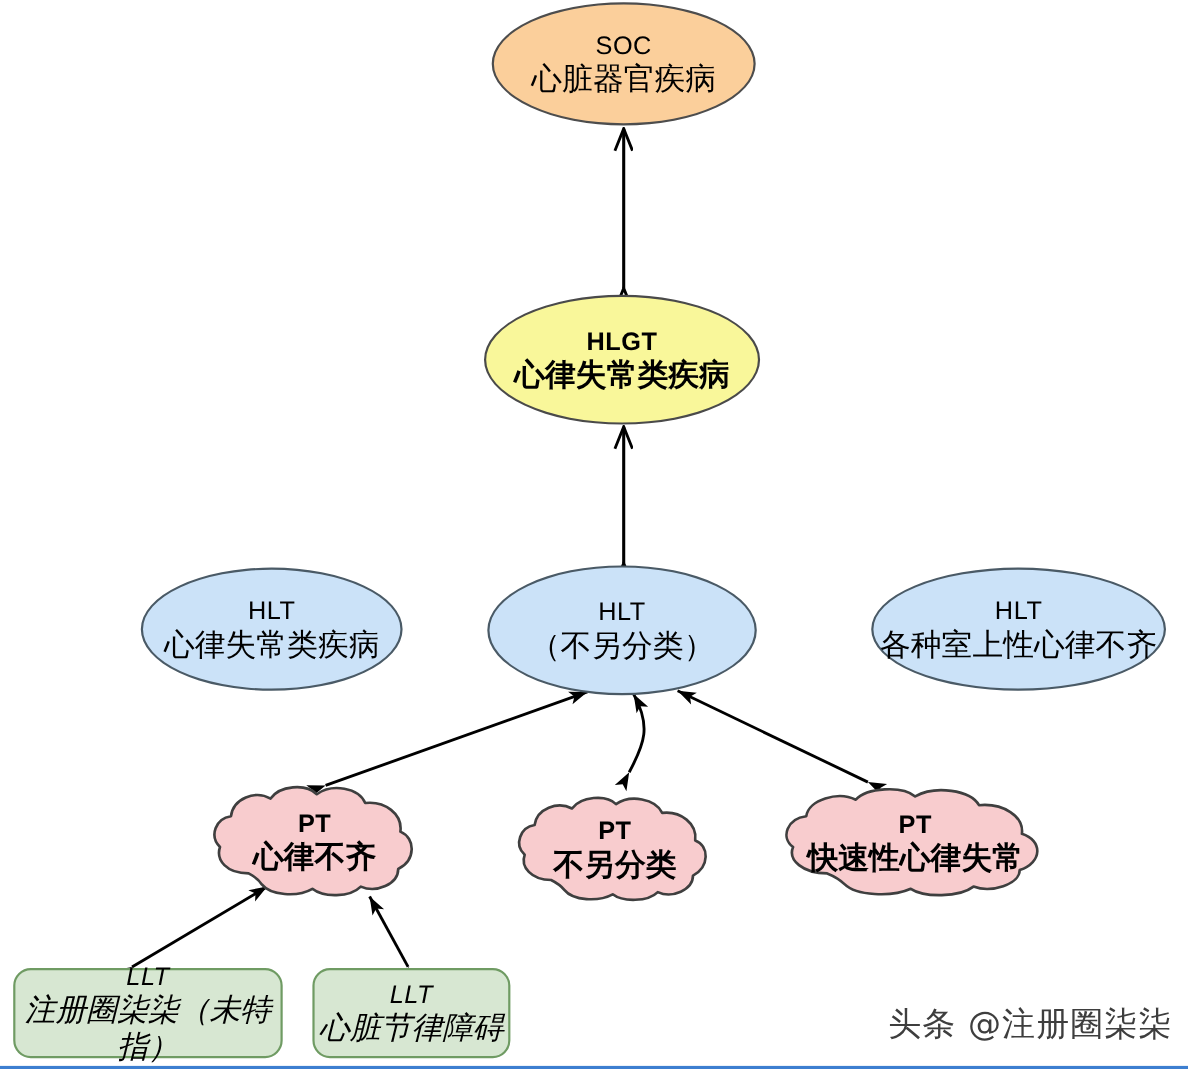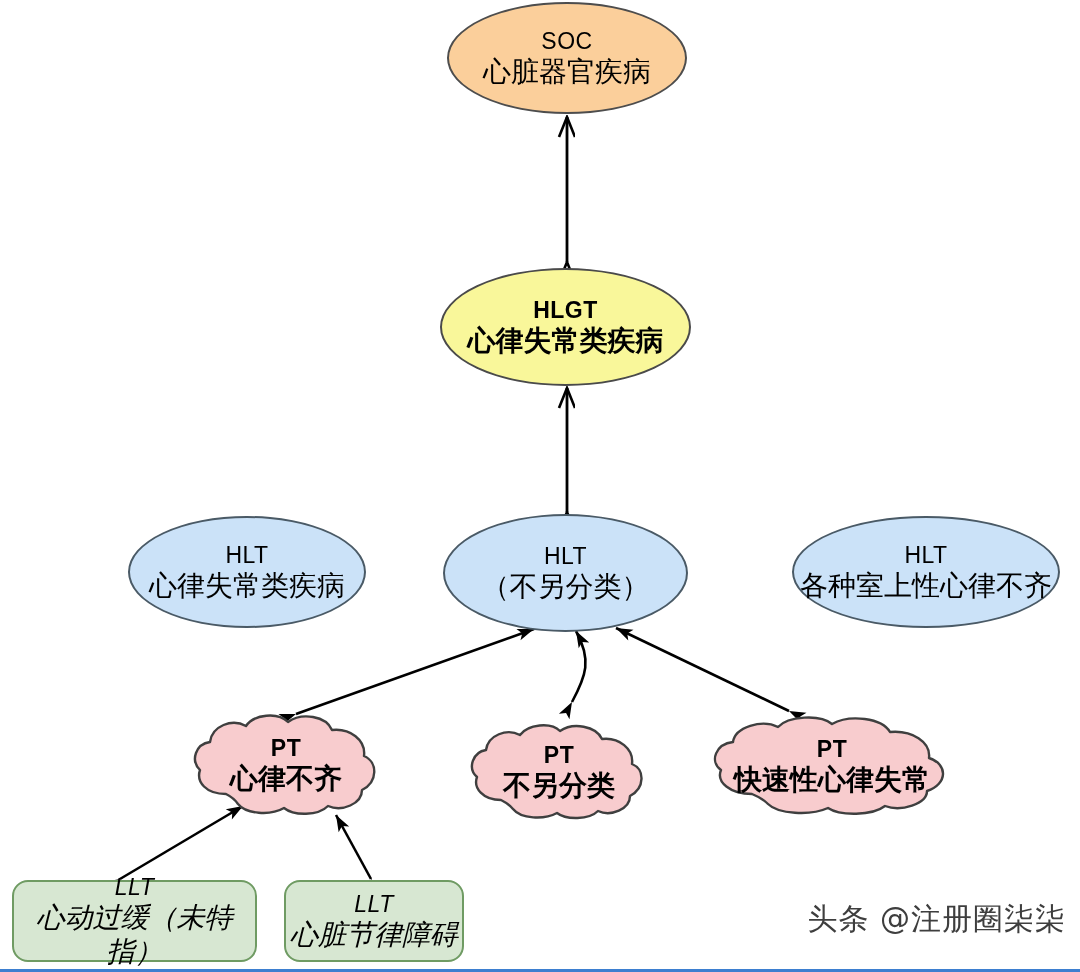--- a/index.html
+++ b/index.html
@@ -90,21 +90,21 @@
   }
   .cloud .txt {
     position: relative;
     z-index: 1;
   }
 
   
   #watermark {
     position: absolute;
     right: 14px;
-    bottom: 32px;
+    bottom: 20px;
     font-size: 30px;
     color: #2e2e2e;
     letter-spacing: 1px;
     opacity: 0.92;
     z-index: 5;
     white-space: nowrap;
     font-family: "DejaVu Sans", sans-serif;
   }
   #watermark .wm-badge {
     position: absolute;
@@ -231,21 +231,21 @@
                C54,84 49,82 44,80 Z" fill="#f8ccce" stroke="#3f3f3f" stroke-width="2.4" stroke-linejoin="round"></path>
     </svg>
     <div class="txt">
       <div class="code">PT</div>
       <div class="label">快速性心律失常</div>
     </div>
   </div>
 
   <div class="node rrect" style="left:12px; top:880px; width:245px; height:82px;">
     <div class="code">LLT</div>
-    <div class="label">心动过缓（未特指）</div>
+    <div class="label">注册圈柒柒（未特指）</div>
   </div>
 
   <div class="node rrect" style="left:284px; top:880px; width:180px; height:82px;">
     <div class="code">LLT</div>
     <div class="label">心脏节律障碍</div>
   </div>
 
   <div id="watermark">
     <span>头条 @注册圈柒柒</span>
     <span class="wm-badge"></span>

